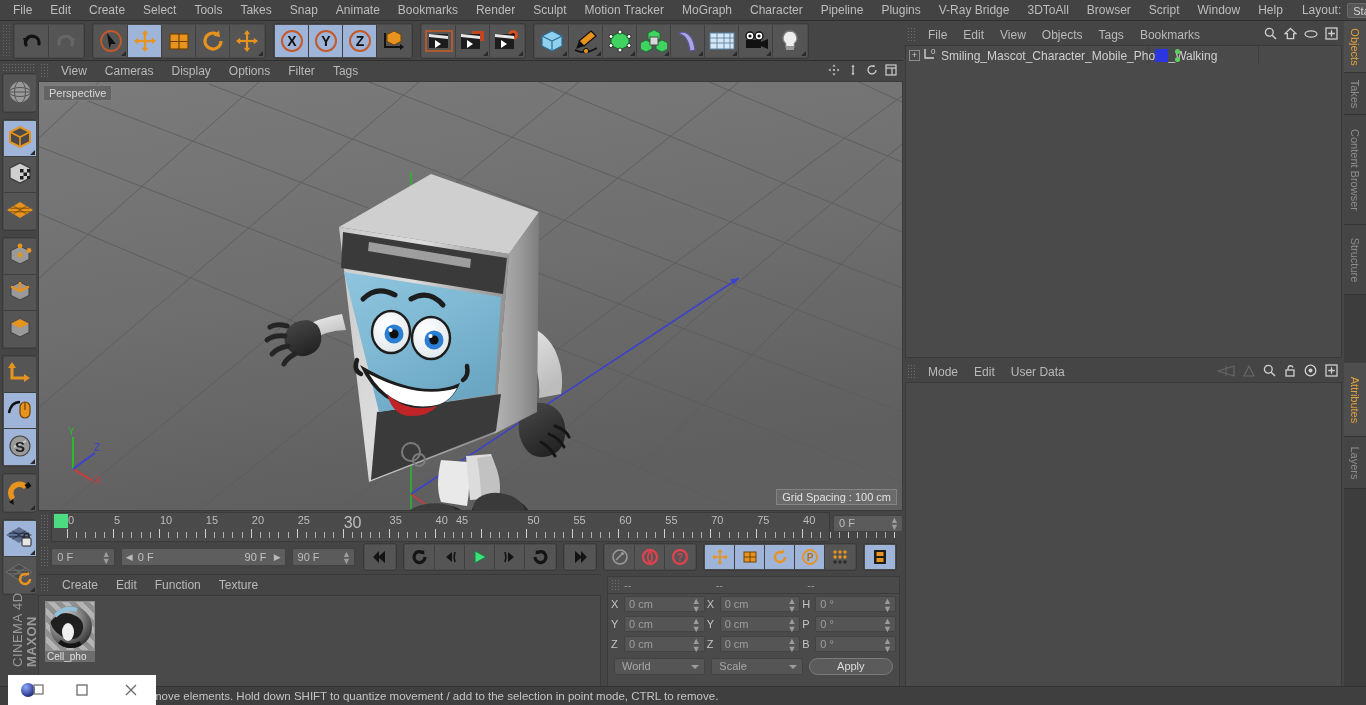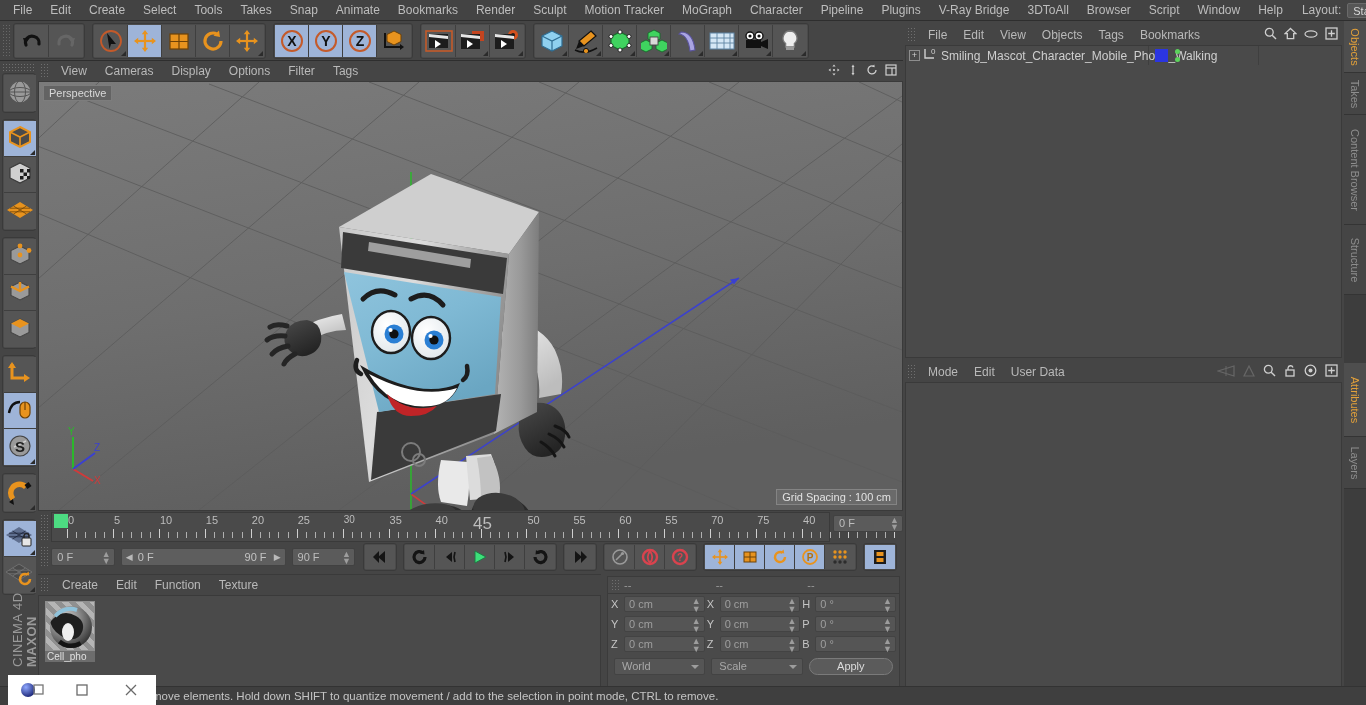--- a/index.html
+++ b/index.html
@@ -765,39 +765,39 @@
           <div style="position: absolute; left: 207.967px; top: 19px; width: 1px; height: 6px; background: rgb(176, 176, 176);"></div>
           <div style="position: absolute; left: 217.156px; top: 19px; width: 1px; height: 6px; background: rgb(176, 176, 176);"></div>
           <div style="position: absolute; left: 226.344px; top: 19px; width: 1px; height: 6px; background: rgb(176, 176, 176);"></div>
           <div style="position: absolute; left: 235.533px; top: 19px; width: 1px; height: 6px; background: rgb(176, 176, 176);"></div>
           <div style="position: absolute; left: 245.722px; top: 1px; font-size: 11px; color: rgb(189, 189, 189);">25</div>
           <div style="position: absolute; left: 244.722px; top: 16px; width: 1px; height: 9px; background: rgb(208, 208, 208);"></div>
           <div style="position: absolute; left: 253.911px; top: 19px; width: 1px; height: 6px; background: rgb(176, 176, 176);"></div>
           <div style="position: absolute; left: 263.1px; top: 19px; width: 1px; height: 6px; background: rgb(176, 176, 176);"></div>
           <div style="position: absolute; left: 272.289px; top: 19px; width: 1px; height: 6px; background: rgb(176, 176, 176);"></div>
           <div style="position: absolute; left: 281.478px; top: 19px; width: 1px; height: 6px; background: rgb(176, 176, 176);"></div>
-          <div style="position: absolute; left: 291.667px; top: 1px; font-size: 10px; color: rgb(189, 189, 189);">30</div>
+          <div style="position: absolute; left: 291.667px; top: 1px; font-size: 16px; color: rgb(189, 189, 189);">30</div>
           <div style="position: absolute; left: 290.667px; top: 16px; width: 1px; height: 9px; background: rgb(208, 208, 208);"></div>
           <div style="position: absolute; left: 299.856px; top: 19px; width: 1px; height: 6px; background: rgb(176, 176, 176);"></div>
           <div style="position: absolute; left: 309.044px; top: 19px; width: 1px; height: 6px; background: rgb(176, 176, 176);"></div>
           <div style="position: absolute; left: 318.233px; top: 19px; width: 1px; height: 6px; background: rgb(176, 176, 176);"></div>
           <div style="position: absolute; left: 327.422px; top: 19px; width: 1px; height: 6px; background: rgb(176, 176, 176);"></div>
           <div style="position: absolute; left: 337.611px; top: 1px; font-size: 11px; color: rgb(189, 189, 189);">35</div>
           <div style="position: absolute; left: 336.611px; top: 16px; width: 1px; height: 9px; background: rgb(208, 208, 208);"></div>
           <div style="position: absolute; left: 345.8px; top: 19px; width: 1px; height: 6px; background: rgb(176, 176, 176);"></div>
           <div style="position: absolute; left: 354.989px; top: 19px; width: 1px; height: 6px; background: rgb(176, 176, 176);"></div>
           <div style="position: absolute; left: 364.178px; top: 19px; width: 1px; height: 6px; background: rgb(176, 176, 176);"></div>
           <div style="position: absolute; left: 373.367px; top: 19px; width: 1px; height: 6px; background: rgb(176, 176, 176);"></div>
           <div style="position: absolute; left: 383.556px; top: 1px; font-size: 11px; color: rgb(189, 189, 189);">40</div>
           <div style="position: absolute; left: 382.556px; top: 16px; width: 1px; height: 9px; background: rgb(208, 208, 208);"></div>
           <div style="position: absolute; left: 391.744px; top: 19px; width: 1px; height: 6px; background: rgb(176, 176, 176);"></div>
           <div style="position: absolute; left: 400.933px; top: 19px; width: 1px; height: 6px; background: rgb(176, 176, 176);"></div>
           <div style="position: absolute; left: 410.122px; top: 19px; width: 1px; height: 6px; background: rgb(176, 176, 176);"></div>
           <div style="position: absolute; left: 419.311px; top: 19px; width: 1px; height: 6px; background: rgb(176, 176, 176);"></div>
-          <div style="position: absolute; left: 421px; top: 1px; font-size: 17px; color: rgb(189, 189, 189);">45</div>
+          <div style="position: absolute; left: 404px; top: 1px; font-size: 11px; color: rgb(189, 189, 189);">45</div>
           <div style="position: absolute; left: 428.5px; top: 16px; width: 1px; height: 9px; background: rgb(208, 208, 208);"></div>
           <div style="position: absolute; left: 437.689px; top: 19px; width: 1px; height: 6px; background: rgb(176, 176, 176);"></div>
           <div style="position: absolute; left: 446.878px; top: 19px; width: 1px; height: 6px; background: rgb(176, 176, 176);"></div>
           <div style="position: absolute; left: 456.067px; top: 19px; width: 1px; height: 6px; background: rgb(176, 176, 176);"></div>
           <div style="position: absolute; left: 465.256px; top: 19px; width: 1px; height: 6px; background: rgb(176, 176, 176);"></div>
           <div style="position: absolute; left: 475.444px; top: 1px; font-size: 11px; color: rgb(189, 189, 189);">50</div>
           <div style="position: absolute; left: 474.444px; top: 16px; width: 1px; height: 9px; background: rgb(208, 208, 208);"></div>
           <div style="position: absolute; left: 483.633px; top: 19px; width: 1px; height: 6px; background: rgb(176, 176, 176);"></div>
           <div style="position: absolute; left: 492.822px; top: 19px; width: 1px; height: 6px; background: rgb(176, 176, 176);"></div>
           <div style="position: absolute; left: 502.011px; top: 19px; width: 1px; height: 6px; background: rgb(176, 176, 176);"></div>

